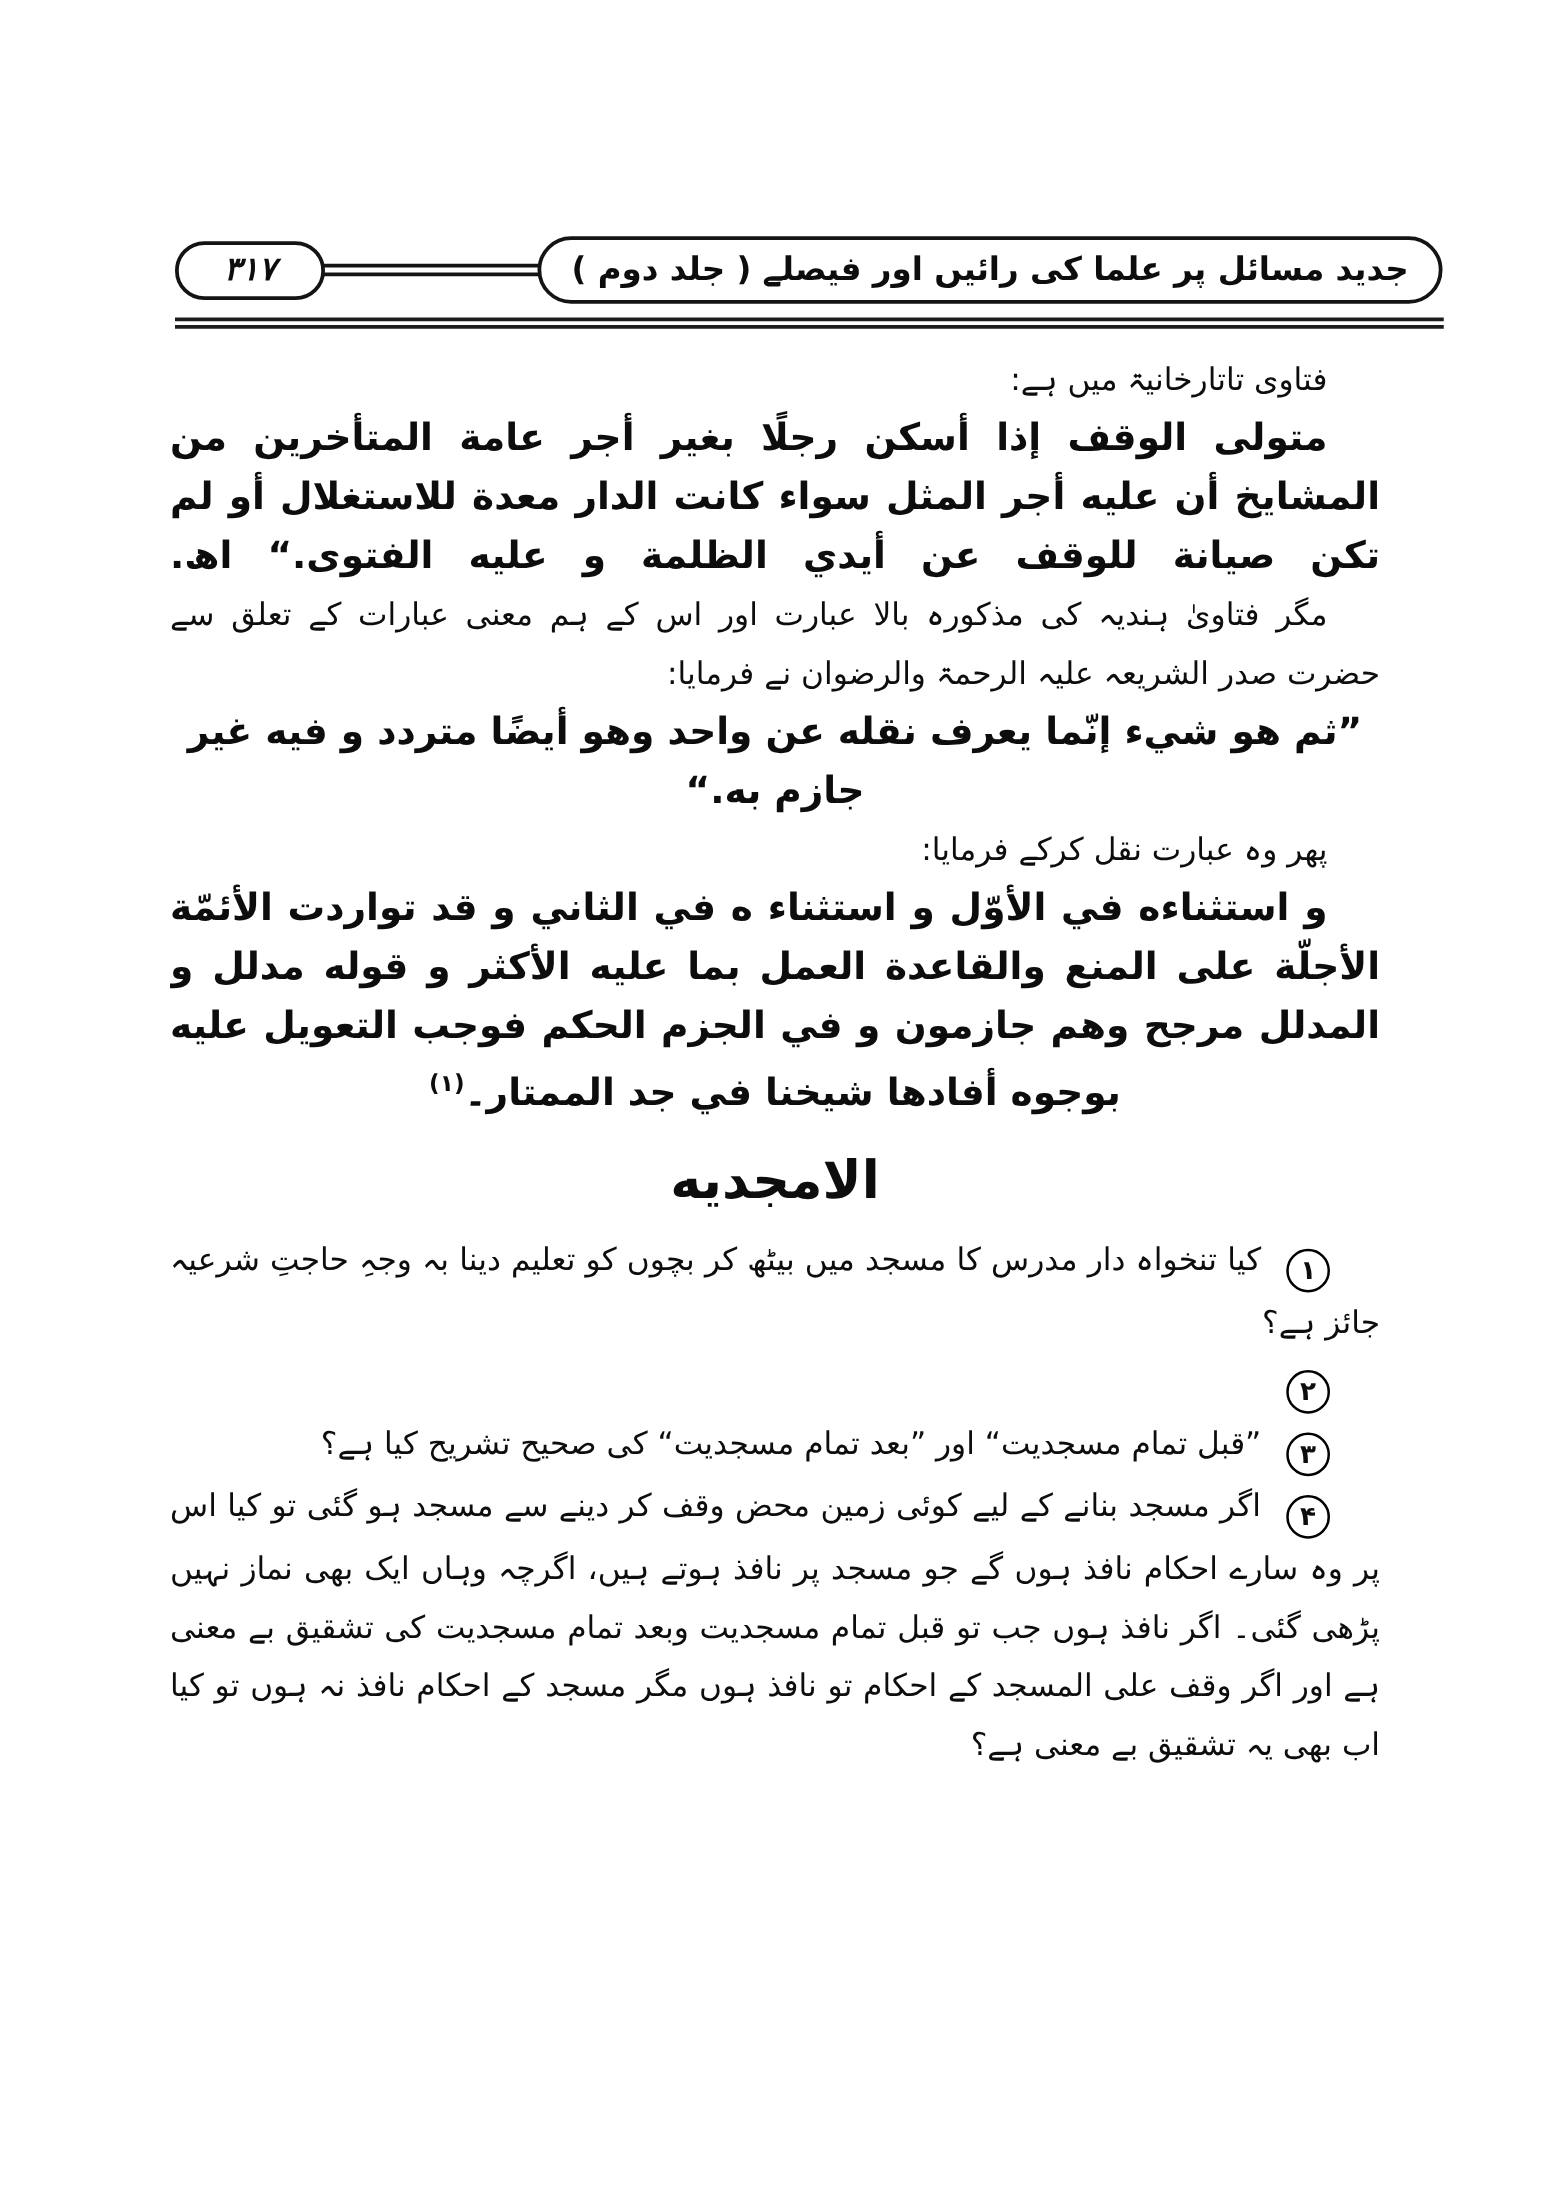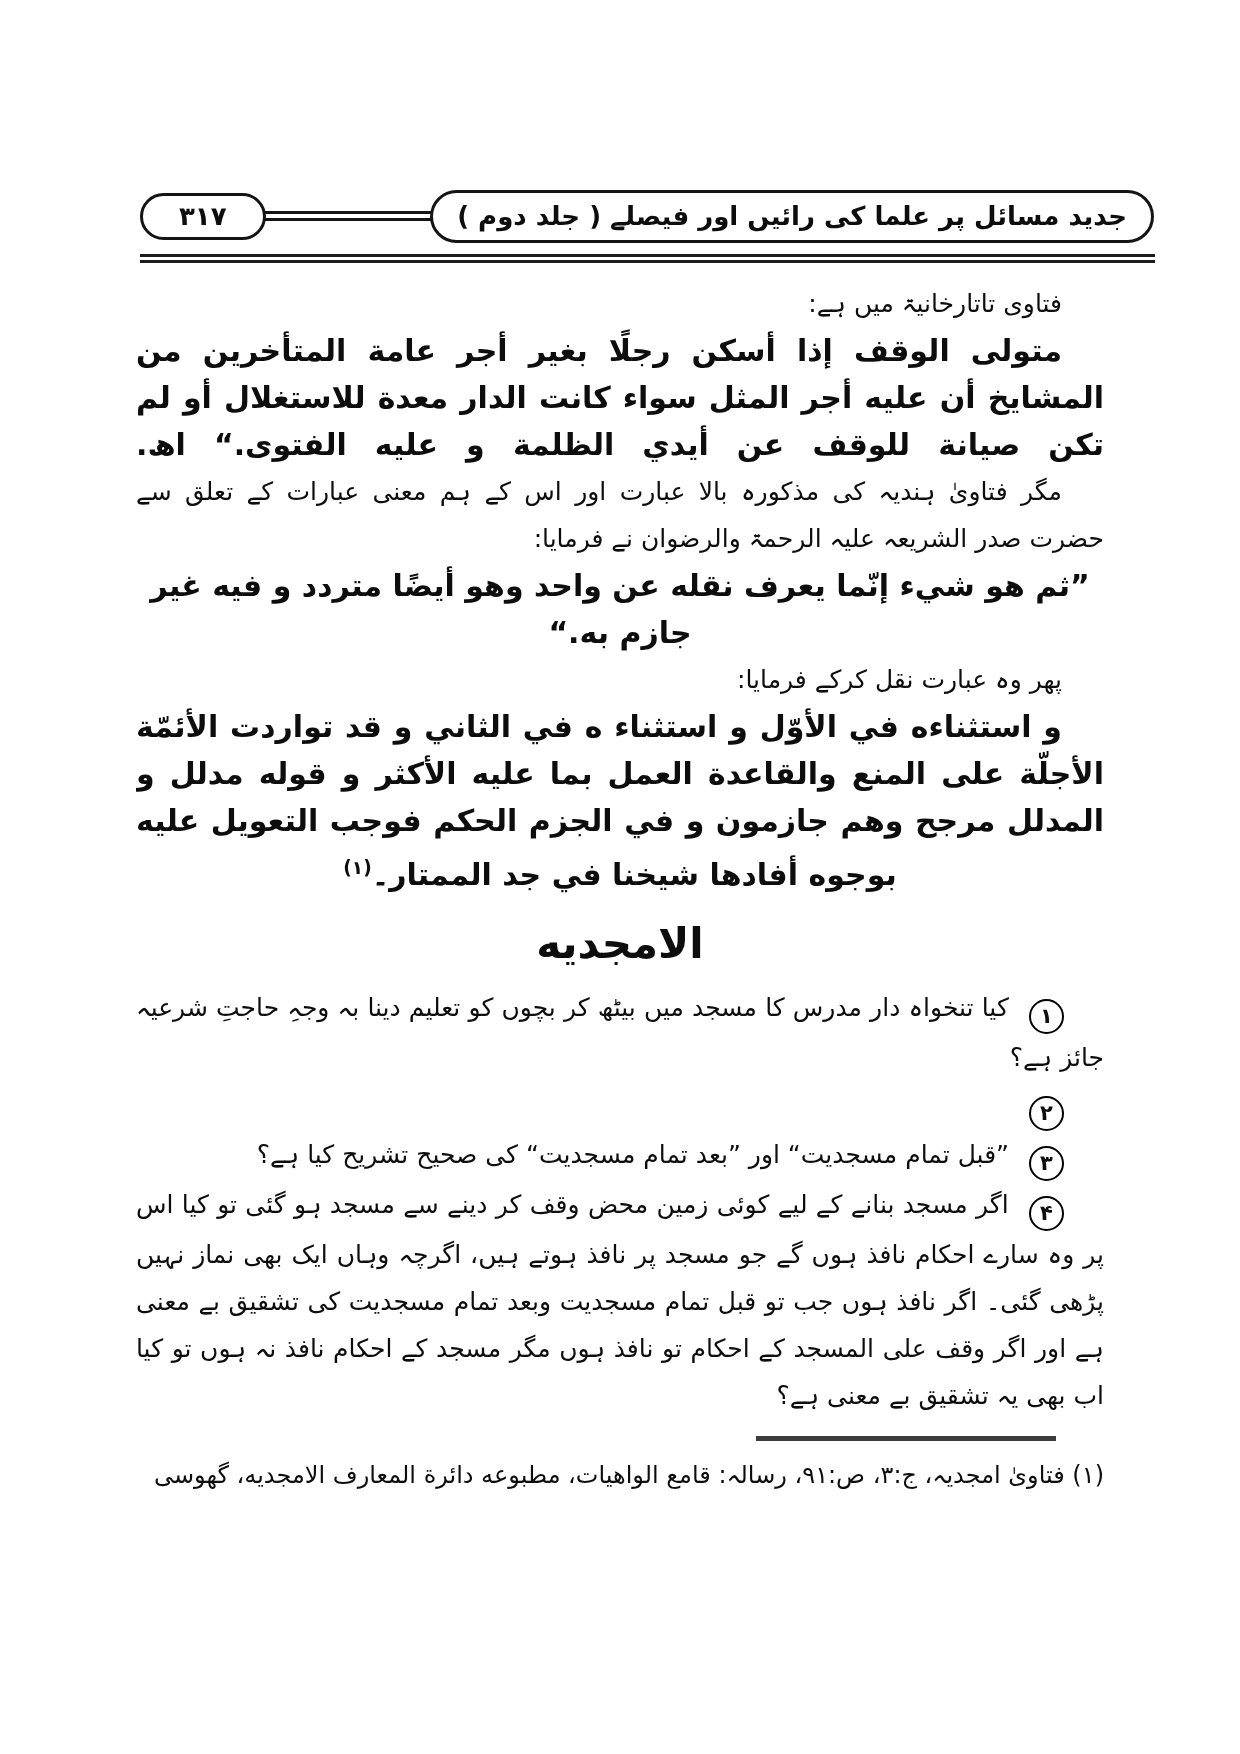--- a/index.html
+++ b/index.html
@@ -43,20 +43,21 @@
     margin: 0 -6px;
   }
   .page-pill {
     border: 3.5px solid #141414;
     border-radius: 26px;
     padding: 5px 36px 6px;
     font-size: 26px;
     font-weight: bold;
     background: #fff;
     z-index: 2;
+    font-style: italic;
   }
   .header-rule {
     position: absolute;
     top: 254px;
     right: 85px;
     left: 140px;
     height: 9px;
     border-top: 3.5px solid #1c1c1c;
     border-bottom: 3px solid #1c1c1c;
   }
@@ -181,18 +182,14 @@
     </p>
     <p class="item">
       <span class="num-circle">
           <span>۴</span>
         </span>
       <span>اگر مسجد بنانے کے لیے کوئی زمین محض وقف کر دینے سے مسجد ہو گئی تو کیا اس پر وہ سارے احکام نافذ ہوں گے جو مسجد پر نافذ ہوتے ہیں، اگرچہ وہاں ایک بھی نماز نہیں پڑھی گئی۔ اگر نافذ ہوں جب تو قبل تمام مسجدیت وبعد تمام مسجدیت کی تشقیق بے معنی ہے اور اگر وقف علی المسجد کے احکام تو نافذ ہوں مگر مسجد کے احکام نافذ نہ ہوں تو کیا اب بھی یہ تشقیق بے معنی ہے؟</span>
     </p>
 
   </div>
 
-  <div class="footnote">
-    <div class="footnote-rule"></div>
-    <p class="footnote-text">(۱) فتاویٰ امجدیہ، ج:۳، ص:۹۱، رسالہ: قامع الواهیات، مطبوعه دائرة المعارف الامجدیه، گھوسی</p>
-  </div>
 
 </div>
 
 </body></html>

